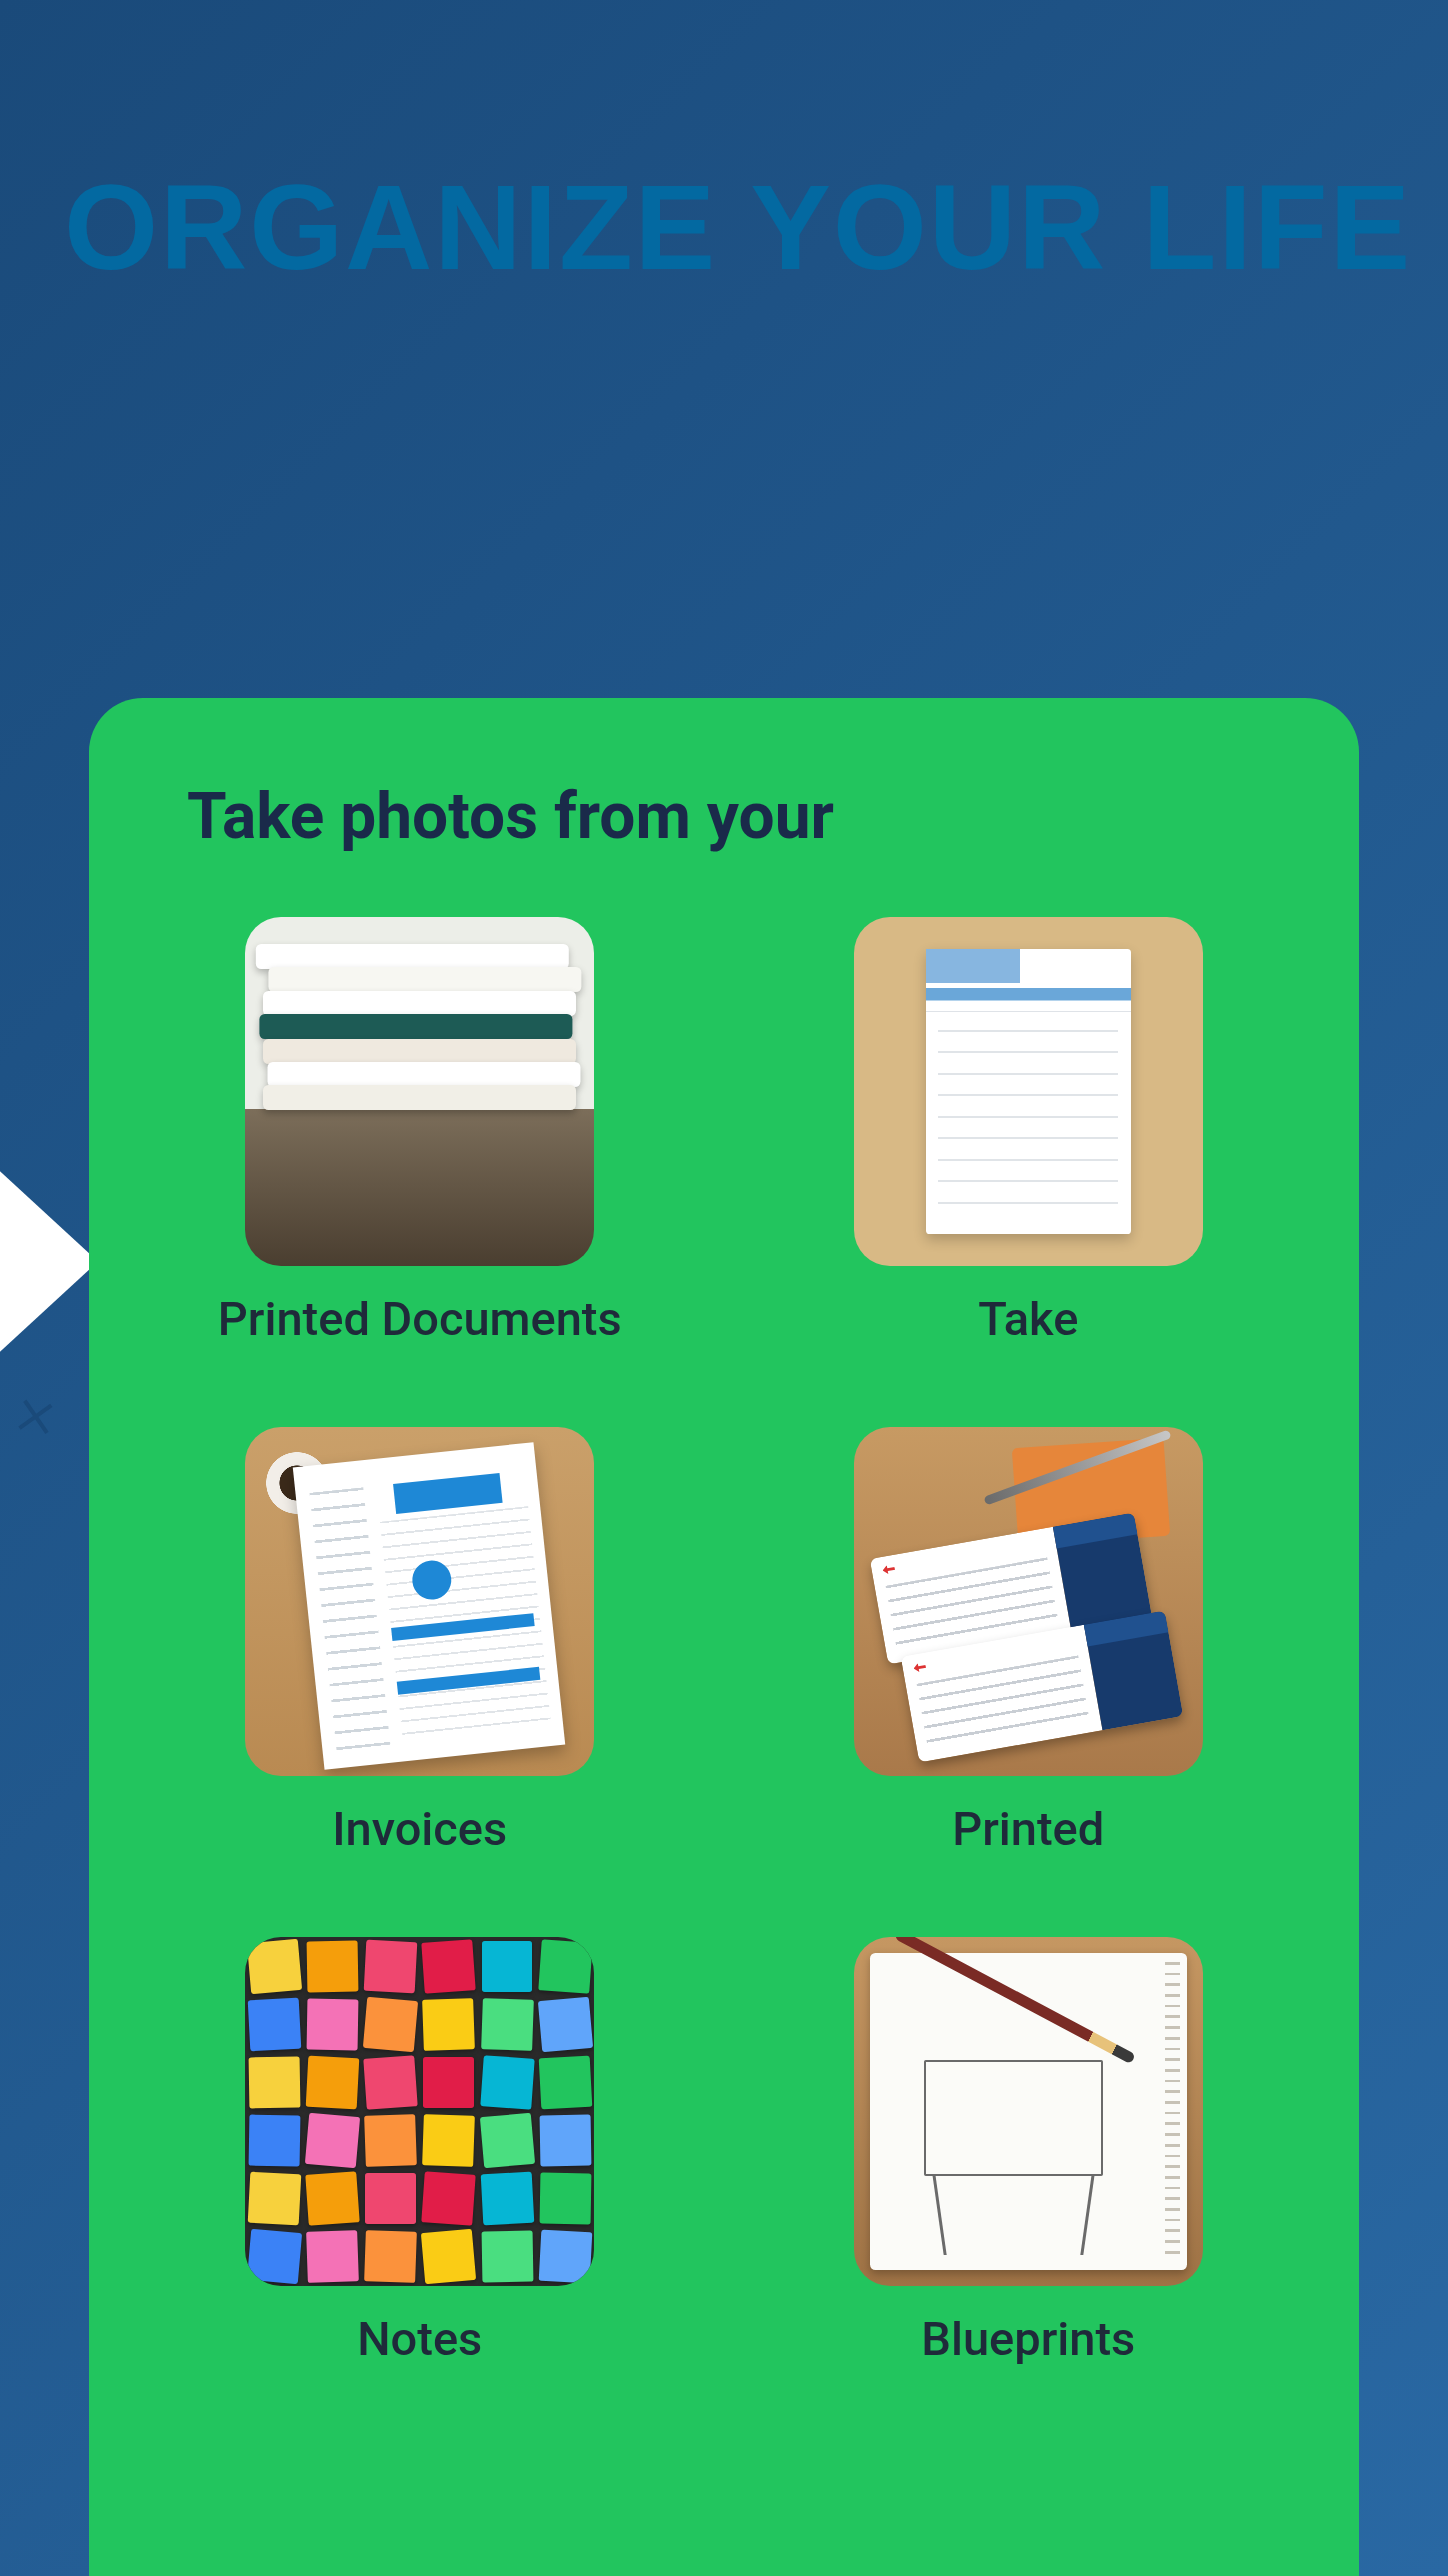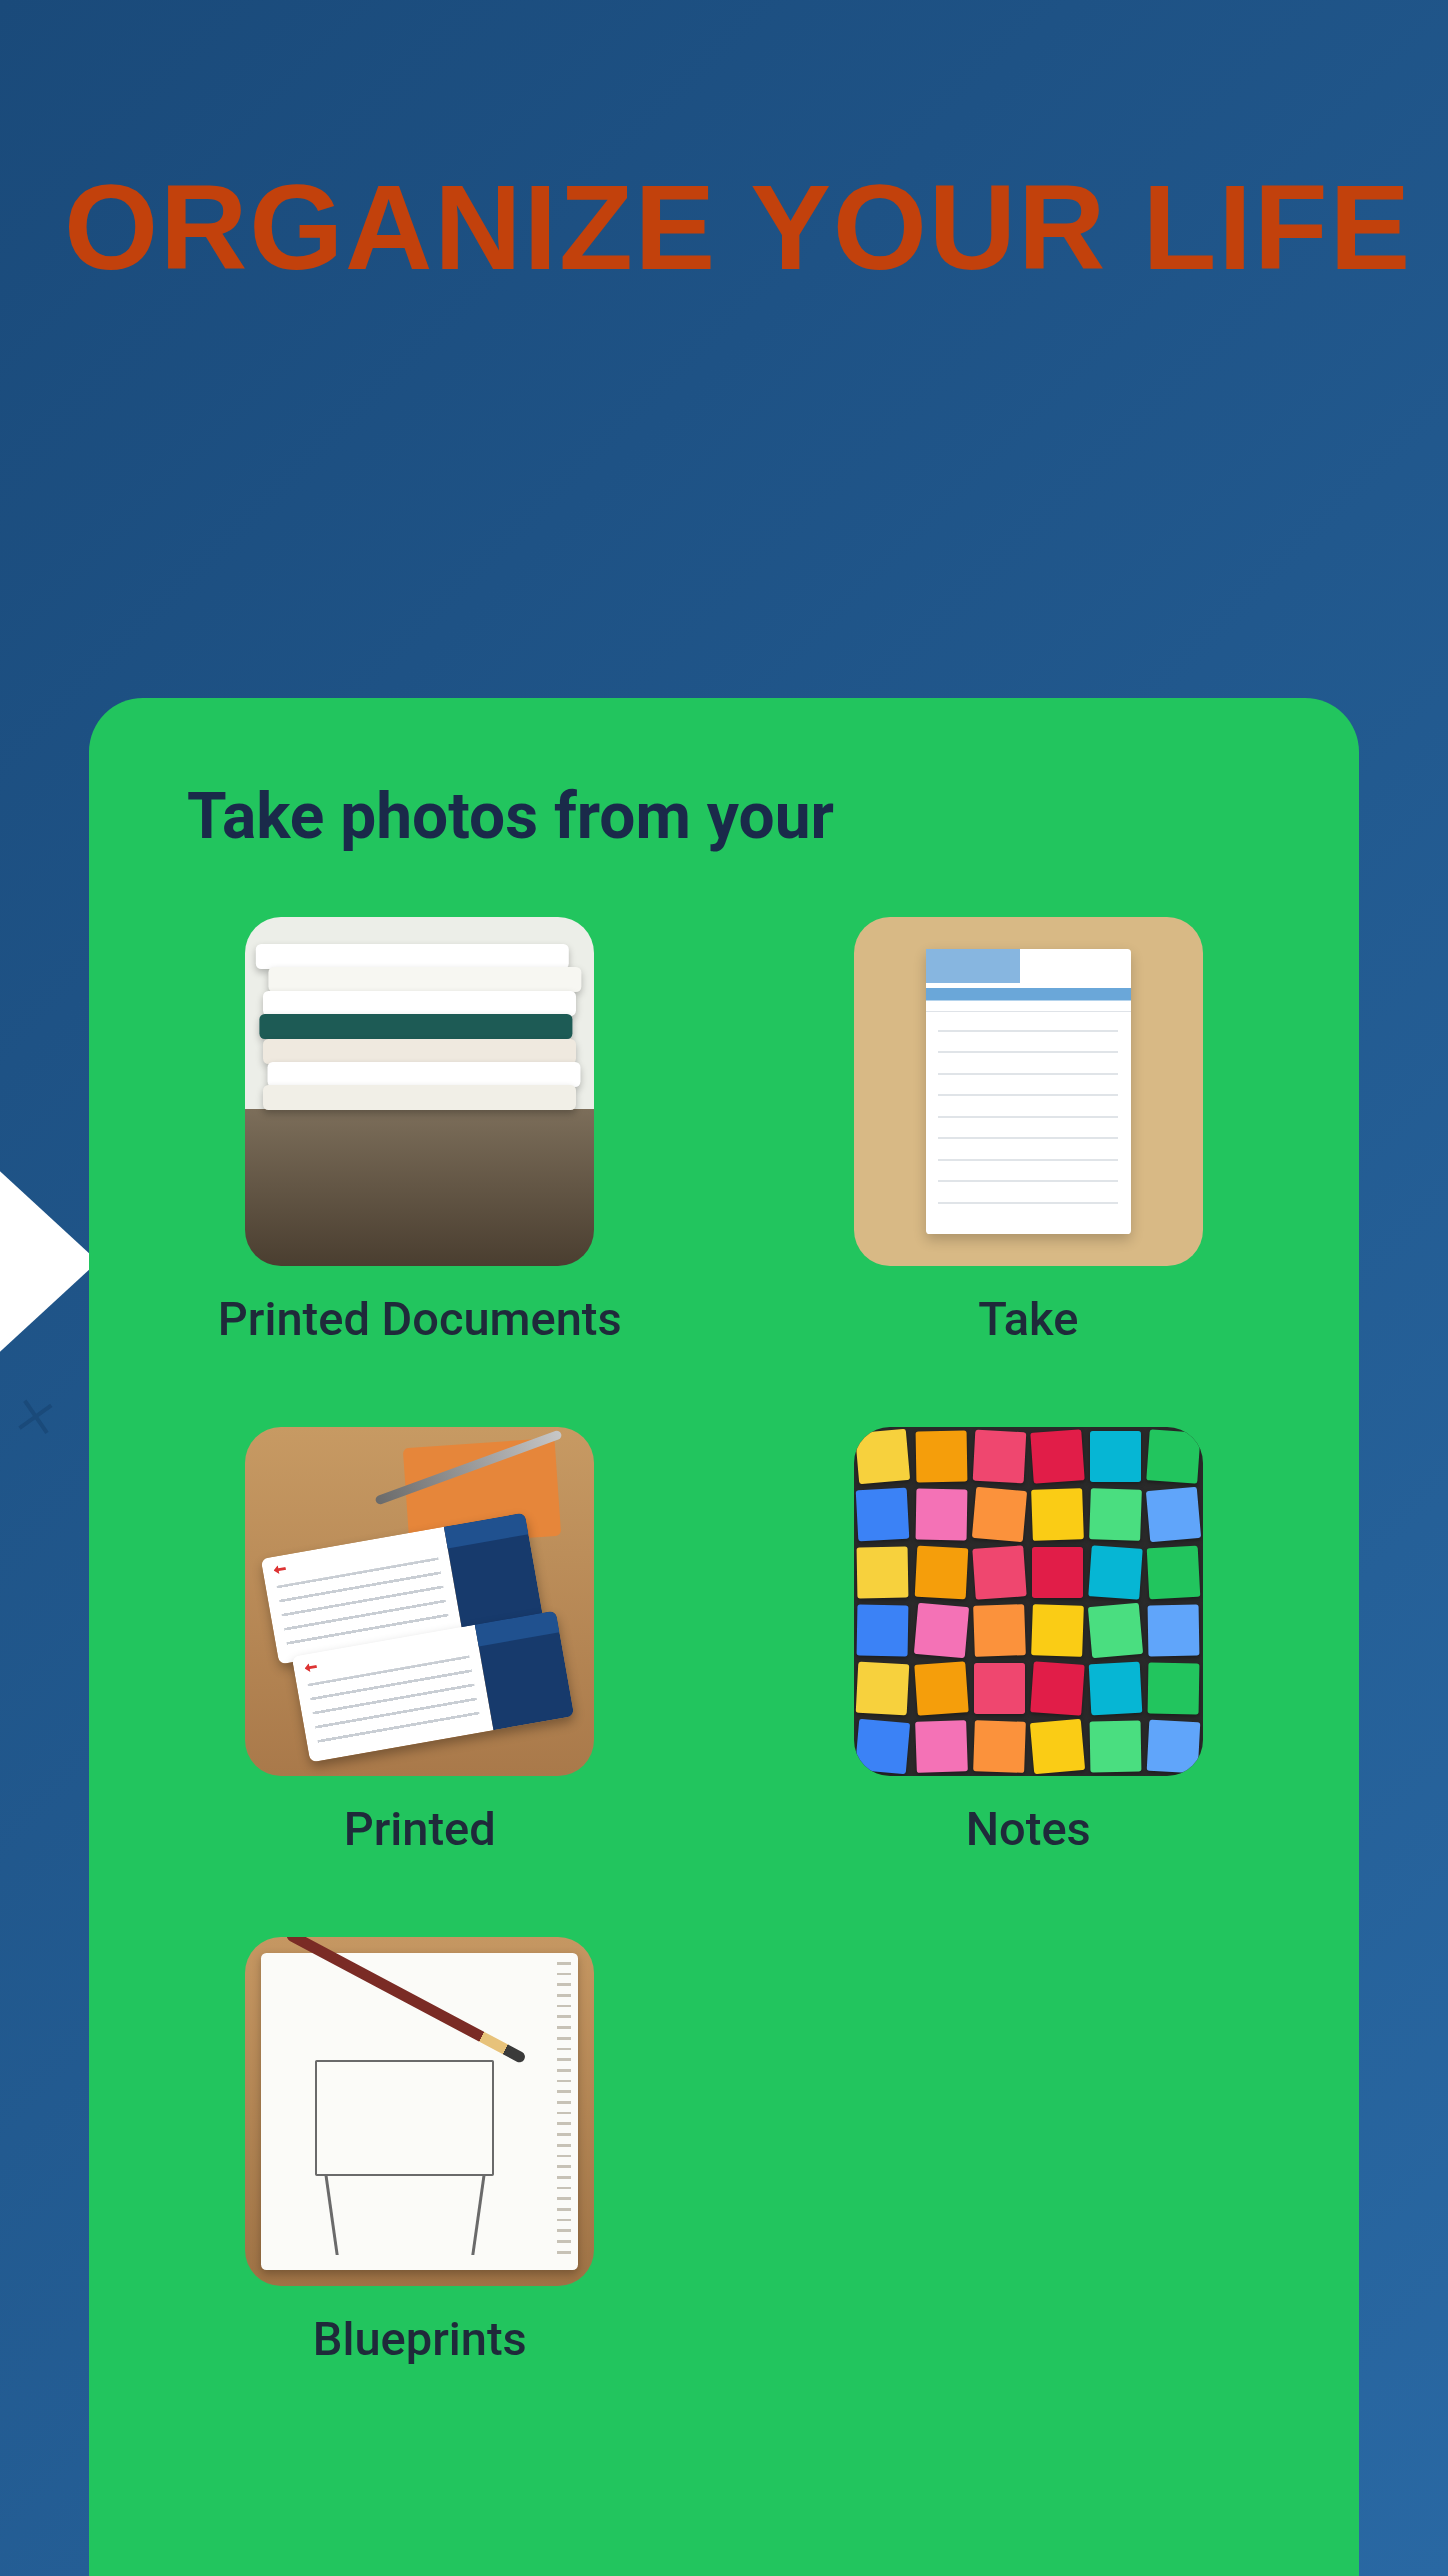--- a/index.html
+++ b/index.html
@@ -7,21 +7,21 @@
   body {
     font-family: -apple-system, BlinkMacSystemFont, "Segoe UI", Roboto, "Helvetica Neue", Arial, sans-serif;
     background: linear-gradient(135deg, #1a4a7a 0%, #2968a3 100%);
     width: 1448px;
     height: 2576px;
     overflow: hidden;
     position: relative;
   }
   .headline {
     text-align: center;
-    color: #c2410c;
+    color: #0369a1;
     font-weight: 900;
     font-size: 121px;
     line-height: 1.1;
     letter-spacing: 1.8px;
     padding-top: 161px;
     padding-left: 54px;
     padding-right: 26px;
     text-transform: uppercase;
     font-family: Impact, "Arial Black", sans-serif;
   }
@@ -263,20 +263,34 @@
     <div class="item">
       <div class="thumb th-bills">
         <div class="sheet">
           <div class="hdr"></div>
           <div class="lines"></div>
         </div>
       </div>
       <div class="label">Take</div>
     </div>
 
+    <div class="item">
+      <div class="thumb th-inv">
+        <div class="coffee"></div>
+        <div class="page">
+          <div class="side"></div>
+          <div class="body"></div>
+          <div class="bar1"></div>
+          <div class="avatar"></div>
+          <div class="bar2"></div>
+          <div class="bar3"></div>
+        </div>
+      </div>
+      <div class="label">Invoices</div>
+    </div>
 
     <div class="item">
       <div class="thumb th-tix">
         <div class="notebook"></div>
         <div class="pen"></div>
         <div class="pass p1">
             <div class="main">
               <div class="txt"></div>
             </div>
             <div class="stub"></div>

